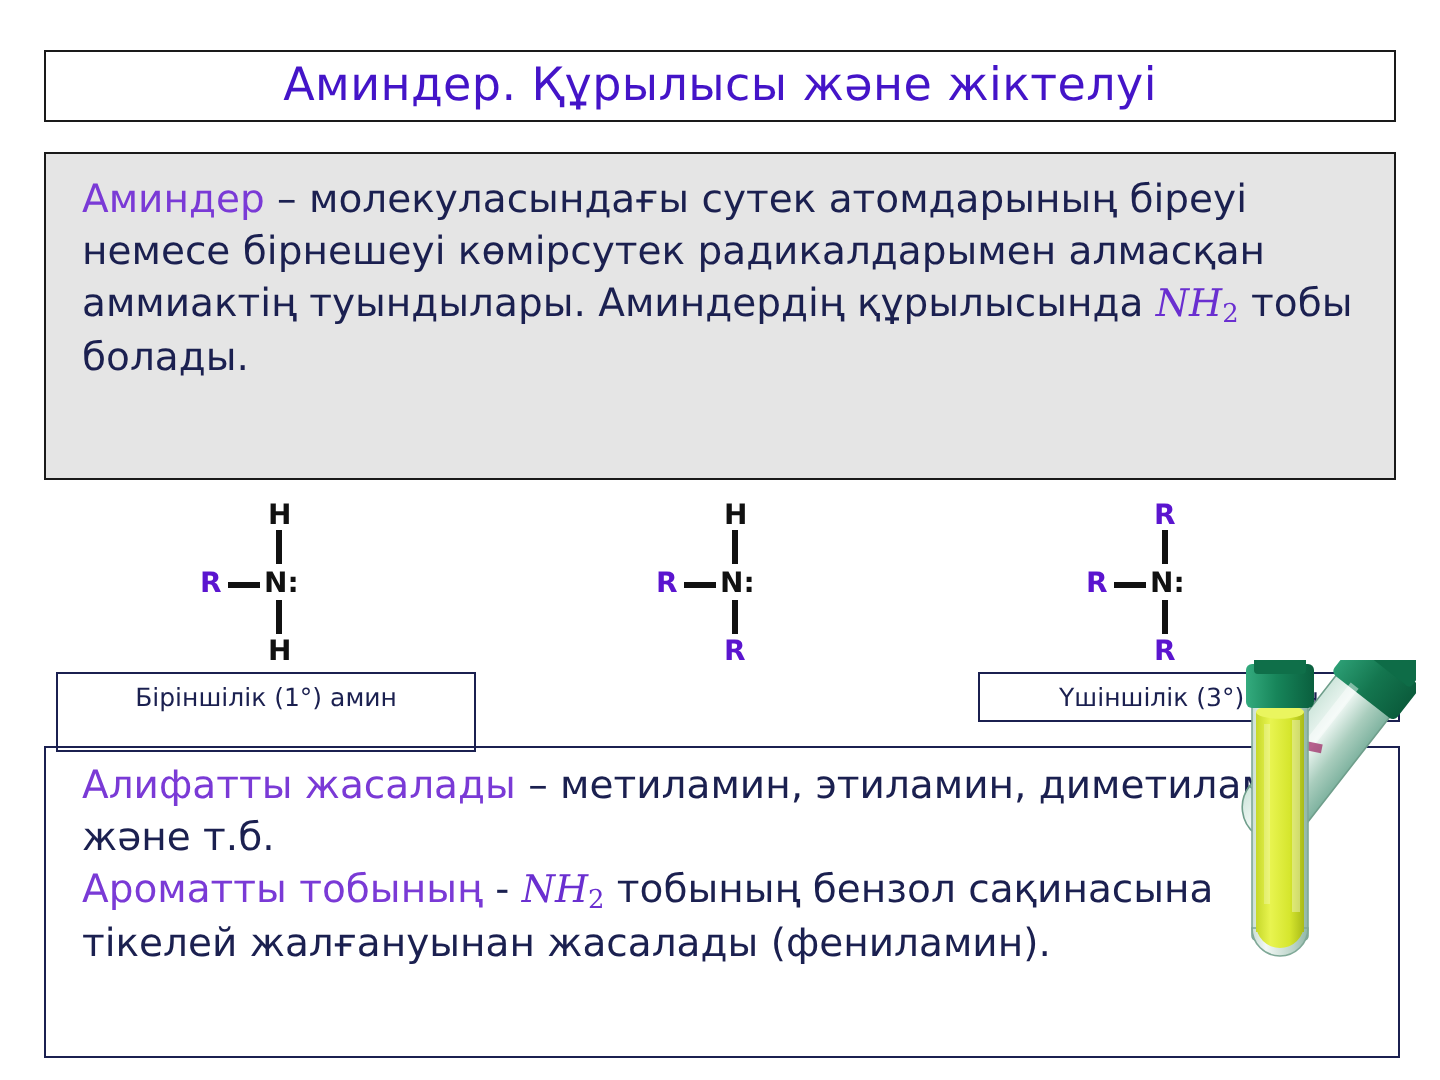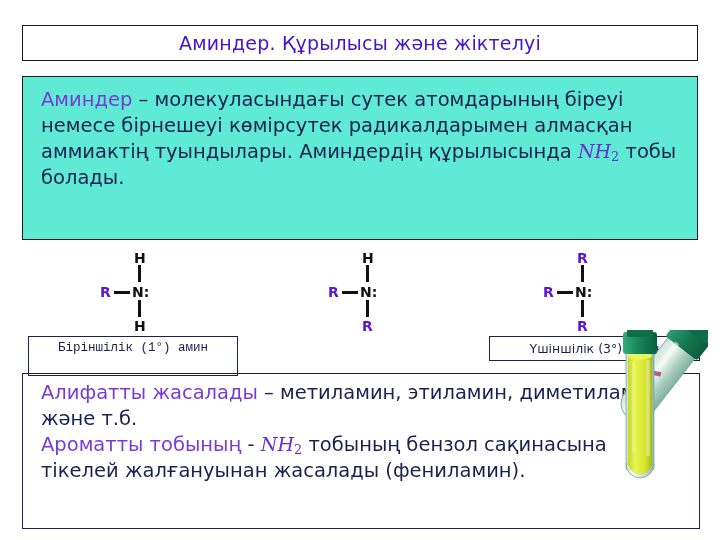--- a/index.html
+++ b/index.html
@@ -29,36 +29,36 @@
     height: 36px;
     border: 1px solid #1a1a1a;
     box-sizing: border-box;
     display: flex;
     align-items: center;
     justify-content: center;
     background: #ffffff;
   }
   .title-text {
     color: #4414c8;
-    font-size: 19px;
+    font-size: 23px;
     line-height: 1;
     letter-spacing: 0.2px;
     white-space: nowrap;
   }
 
   
   .def-box {
     position: absolute;
     left: 22px;
     top: 76px;
     width: 676px;
     height: 164px;
     border: 1px solid #1a1a1a;
     box-sizing: border-box;
-    background: #5eead4;
+    background: #e5e5e5;
     padding: 10px 14px 0 18px;
   }
   .def-text {
     color: #1b2050;
     font-size: 19.5px;
     line-height: 1.33;
     margin: 0;
   }
   .accent { color: #7a3ad6; }
   .formula {
@@ -157,21 +157,20 @@
     color: #1b2050;
     font-size: 12.5px;
     text-align: center;
     line-height: 1.25;
     padding-top: 4px;
   }
   .label-box.l1 {
     left: 28px;
     width: 210px;
     height: 40px;
-    font-family: Liberation Mono, monospace;
   }
   .label-box.l2 {
     left: 259px;
     width: 211px;
     height: 25px;
   }
   .label-box.l3 {
     left: 489px;
     width: 211px;
     height: 25px;

